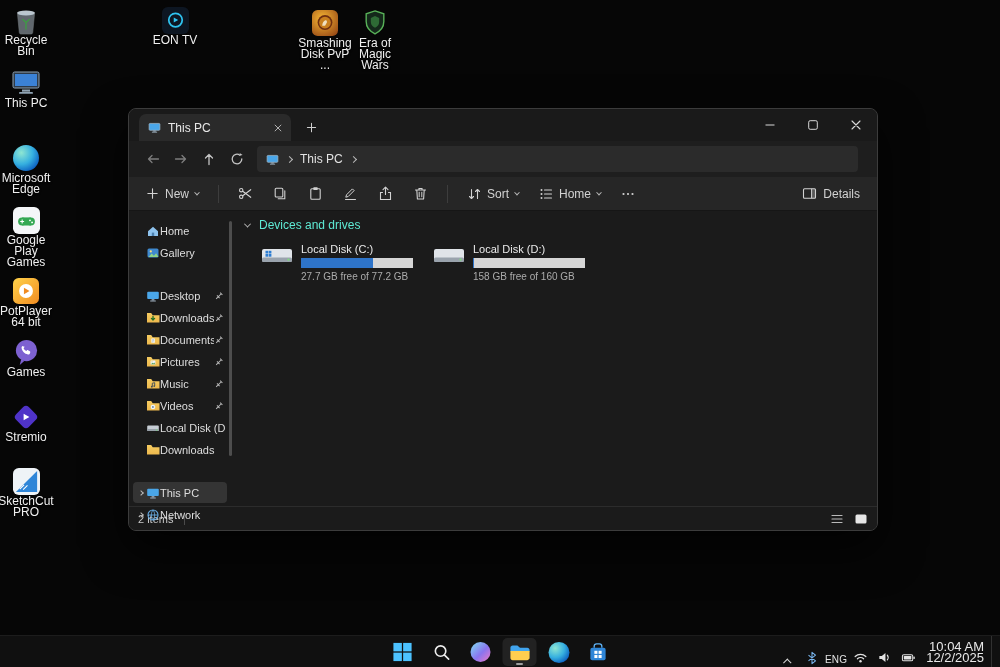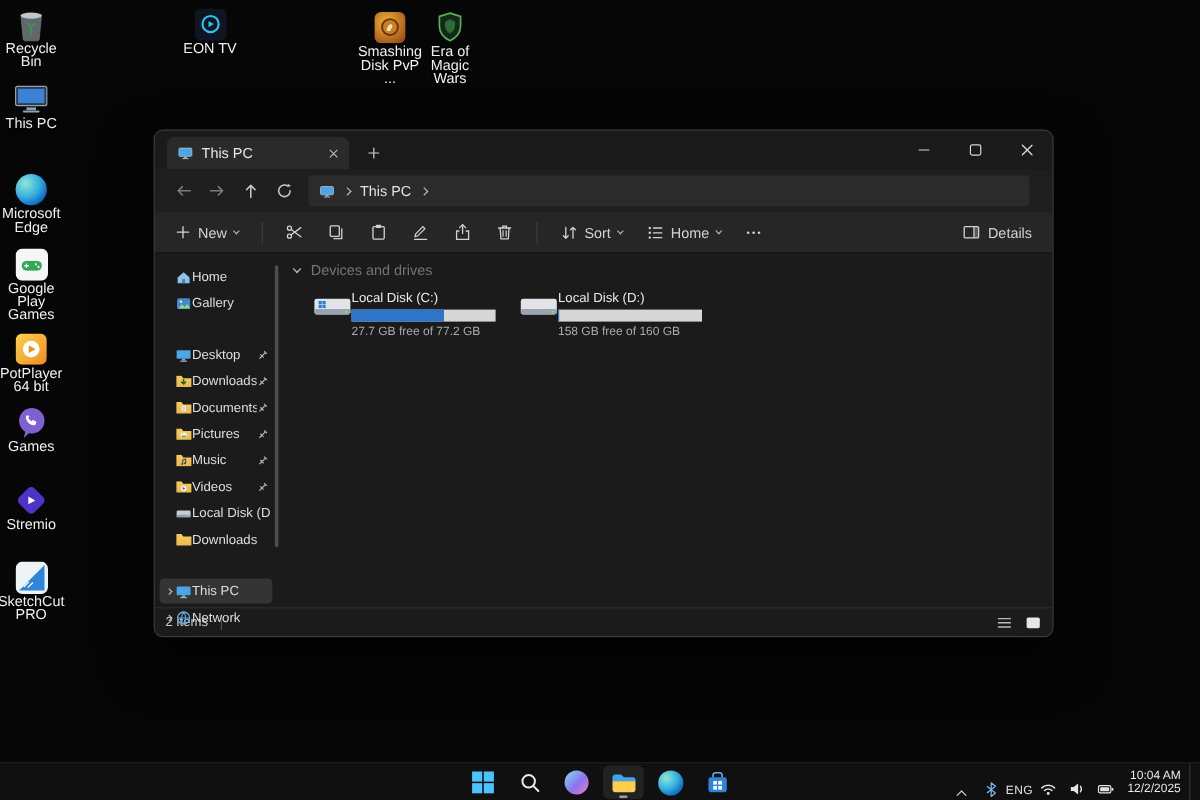--- a/index.html
+++ b/index.html
@@ -45,23 +45,23 @@
   .pin{flex:none;margin-right:1px;display:flex}
   .gap{height:20px}
   .sscroll{position:absolute;right:1px;top:10px;width:3px;height:235px;border-radius:2px;background:#4d4d4d}
 
   .ic{width:14px;height:14px;position:relative;flex:none}
   .ic>svg{position:absolute;left:0;top:0}
   .fold{position:absolute;left:.5px;top:1.5px;width:13px;height:10.5px;background:linear-gradient(#f6cd62,#edb84d);clip-path:polygon(0 10%,36% 10%,48% 30%,100% 30%,100% 100%,0 100%)}
   .ov{position:absolute;left:0;top:0}
 
   .content{flex:1;padding:7px 10px;min-width:0}
-  .grouphdr{display:flex;align-items:center;gap:9px;padding-left:2px;font-size:12px;color:#737373}
+  .grouphdr{display:flex;align-items:center;gap:9px;padding-left:2px;font-size:12px;color:#5eead4}
   .tiles{display:flex;gap:20px;margin:11px 0 0 18px}
-  .tile{width:152px;display:flex;}
+  .tile{width:152px;display:flex;gap:8px}
   .tcol{flex:1;min-width:0}
   .tile .name{font-size:11px;color:#eaeaea;line-height:13px;white-space:nowrap}
   .bar{height:10px;background:#d6d6d6;margin:2px 0 3px;position:relative;width:100%;}
   .bar .fill{position:absolute;left:0;top:0;bottom:0;background:#2e74c9}
   .tile .free{font-size:10px;color:#ababab;white-space:nowrap}
 
   .statusbar{height:24px;flex:none;border-top:1px solid #2c2c2c;display:flex;align-items:center;padding:0 9px;background:#1b1b1b}
   .statusbar .cnt{font-size:11px;color:#c9c9c9}
   .vdiv{width:1px;height:13px;background:#4a4a4a;margin-left:11px}
   .sview{display:flex;gap:10px;margin-left:auto;align-items:center}
@@ -76,21 +76,21 @@
   .taskbar{position:absolute;left:0;right:0;bottom:0;height:32px;background:#101010;border-top:1px solid rgba(255,255,255,.05)}
   .tcenter{position:absolute;left:50%;top:2px;transform:translateX(-50%);display:flex;align-items:center;gap:5px}
   .tbtn{width:34px;height:28px;border-radius:5px;display:flex;align-items:center;justify-content:center;position:relative}
   .tbtn.active{background:rgba(255,255,255,.08)}
   .tbtn.active::after{content:"";position:absolute;bottom:1px;left:50%;transform:translateX(-50%);width:7px;height:2px;border-radius:2px;background:#9f9f9f}
   .ic-copilot{width:20px;height:20px;border-radius:50%;background:linear-gradient(135deg,#7fe0f2,#8a74ef 55%,#ef7cc6)}
   .ic-edge-tb{width:21px;height:21px;border-radius:50%;background:radial-gradient(circle at 32% 30%,#8ee6d2,#36b0e0 45%,#0d62c2 78%,#0a47a0)}
   .tray{position:absolute;right:6px;top:0;height:32px;display:flex;align-items:center;gap:2px;color:#e3e3e3}
   .tico{width:22px;height:26px;display:flex;align-items:flex-end;justify-content:center;border-radius:4px}
   .lang{font-size:10px;padding:0 4px;letter-spacing:.3px}
-  .clock{font-size:10px;line-height:11.5px;text-align:right;padding:0 5px;color:#e8e8e8}
+  .clock{font-size:13px;line-height:11.5px;text-align:right;padding:0 5px;color:#e8e8e8}
   .chev-u{display:inline-block;width:6px;height:6px;border-left:1.4px solid #d8d8d8;border-top:1.4px solid #d8d8d8;transform:rotate(45deg) translate(0,1px)}
   .showdesk{width:3px;height:32px;border-left:1px solid rgba(255,255,255,.14)}
 </style>
 </head>
 <body>
 
 <div class="dicon" style="left:-2px;top:5px">
   <div class="img">
     <svg width="28" height="30" viewBox="0 0 28 30">
         <ellipse cx="14" cy="8" rx="9" ry="2.6" fill="#cfdbe4" opacity=".9"></ellipse>

